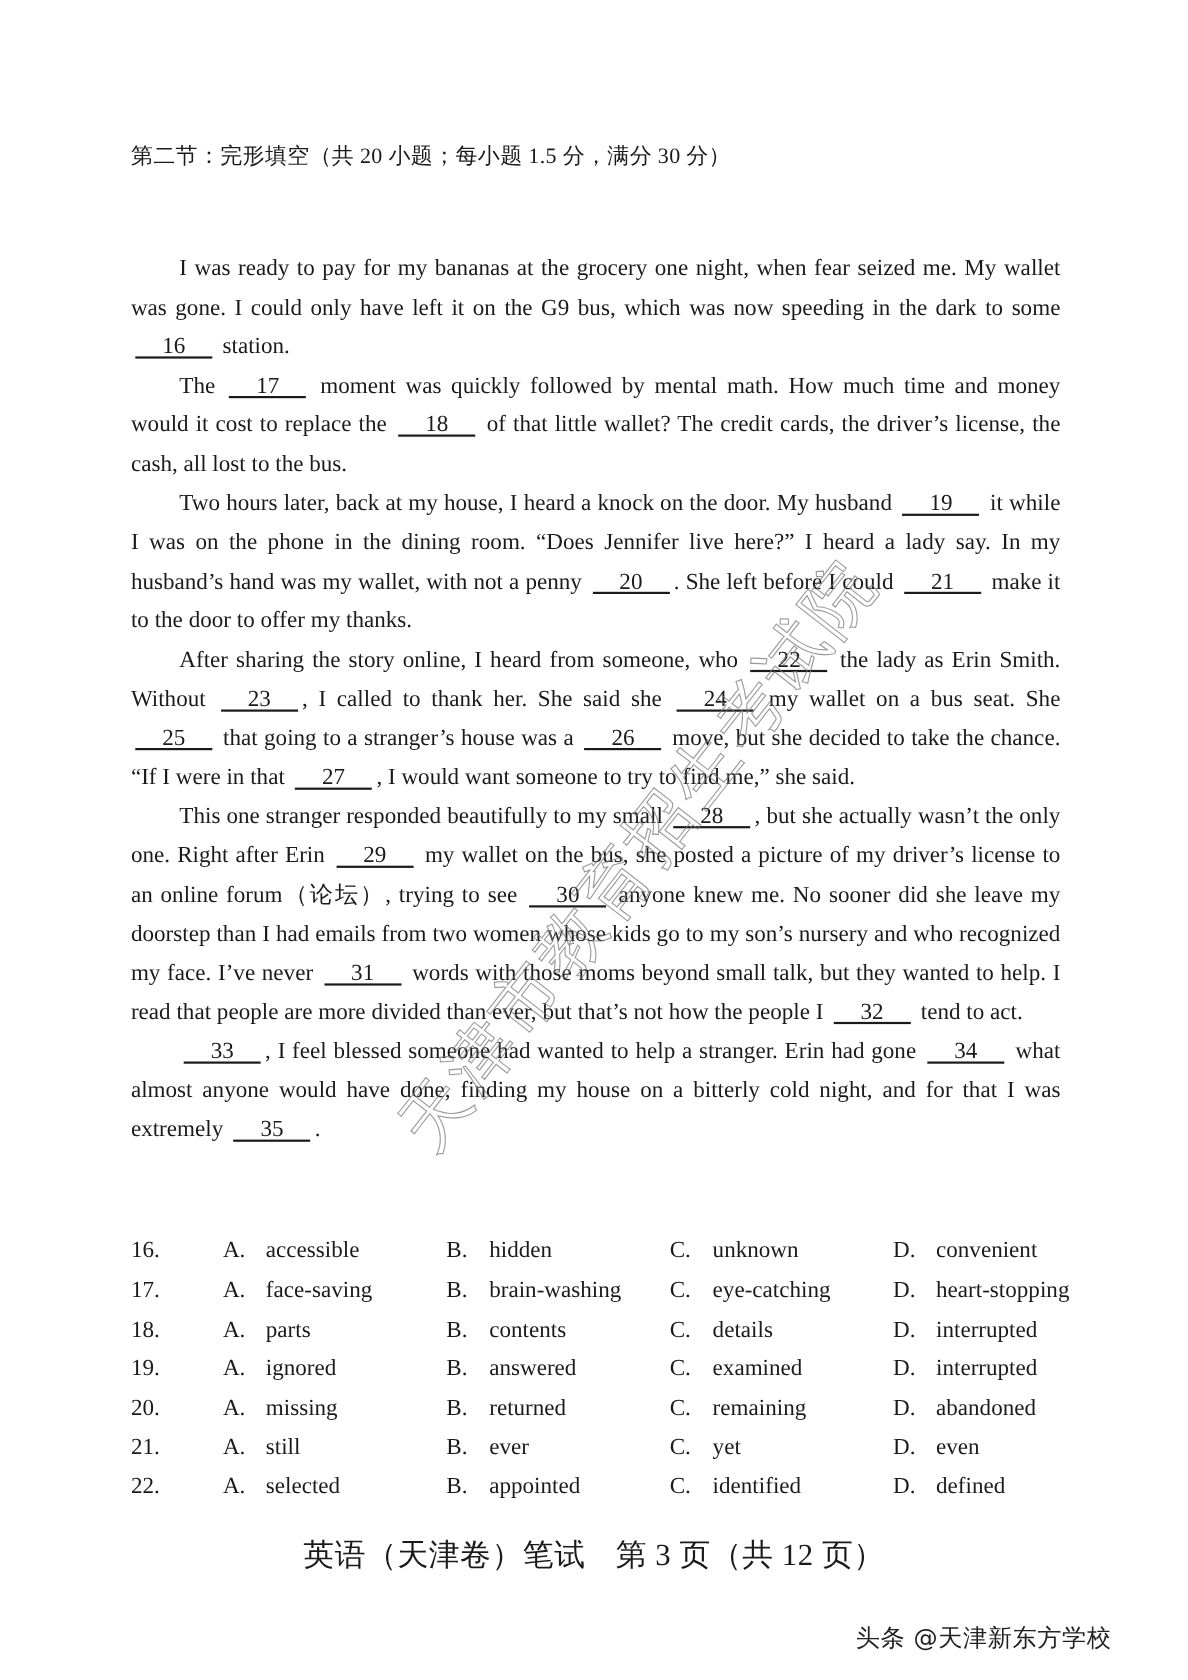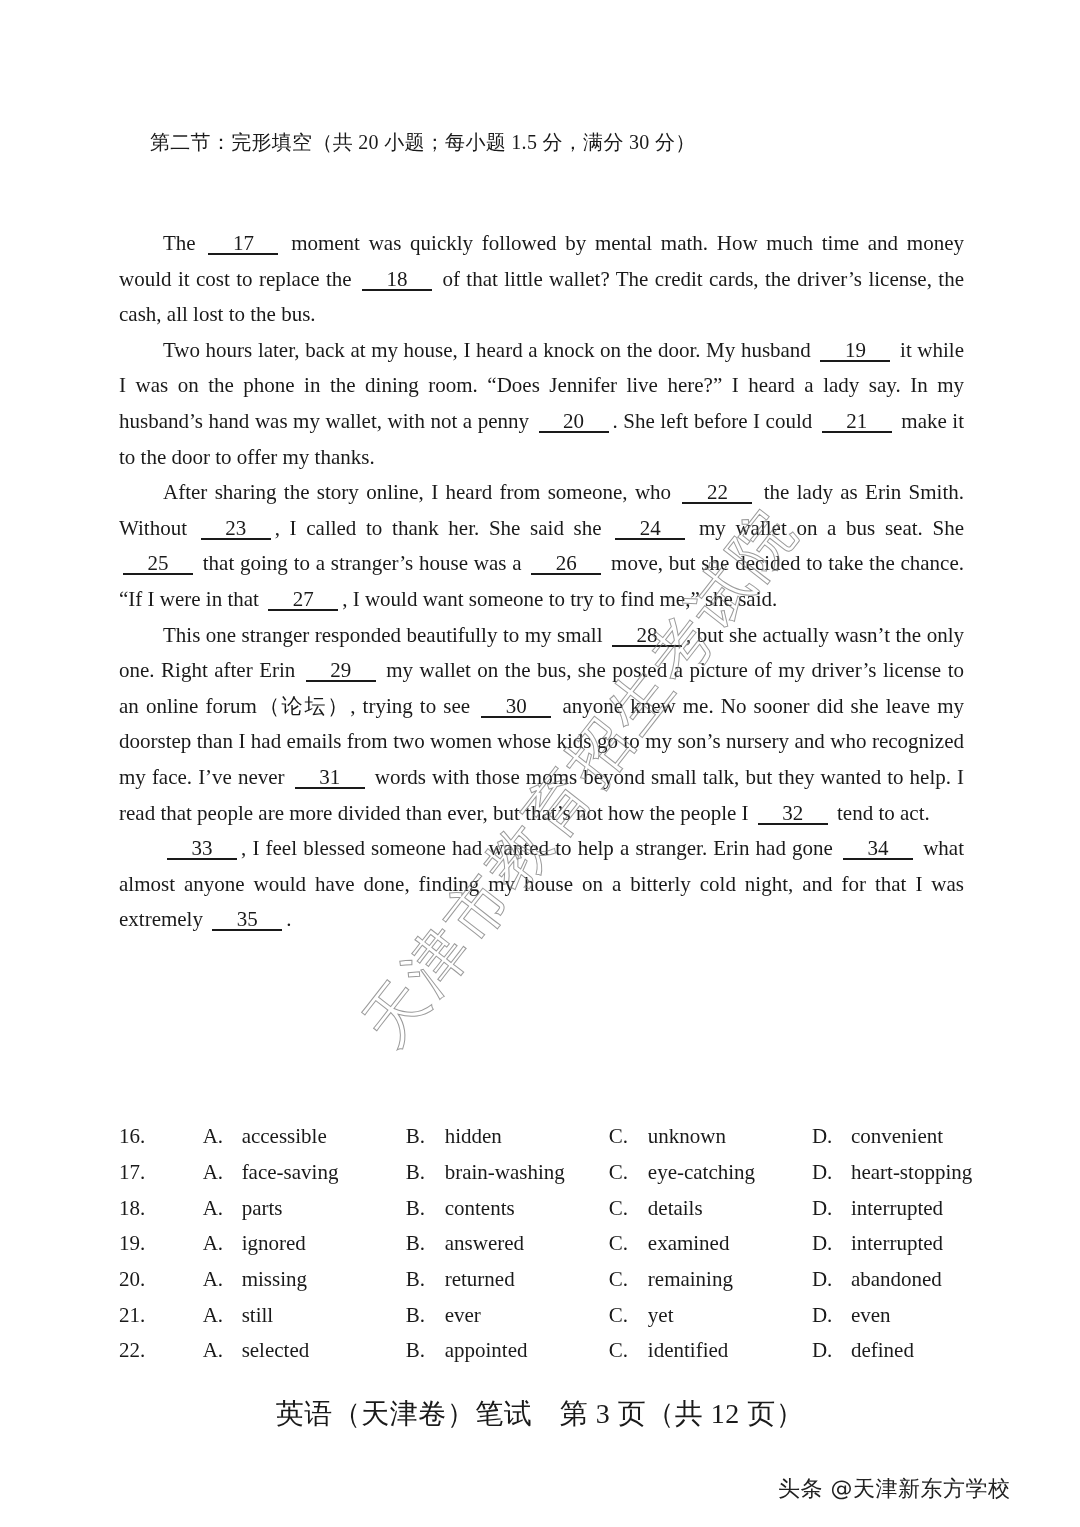--- a/index.html
+++ b/index.html
@@ -6,21 +6,21 @@
     body {
       width: 1080px; height: 1527px;
       background: #ffffff;
       position: relative; overflow: hidden;
       font-family: "Liberation Serif", "DejaVu Serif", serif;
       color: #1a1a1a;
     }
     .page { position: absolute; left: 0; top: 0; width: 1080px; height: 1527px; }
     .section-title {
       position: absolute; left: 119px; top: 128px;
-      font-size: 20px; letter-spacing: 0.3px; line-height: 28px; margin-left: 31px;
+      font-size: 20px; letter-spacing: 0.3px; line-height: 28px;
     }
     .instructions {
       position: absolute; left: 119px; top: 160px; width: 850px;
       font-size: 20px; line-height: 35px; text-indent: 44px;
     }
     .passage {
       position: absolute; left: 119px; top: 226px; width: 845px;
       font-size: 21px; line-height: 35.6px;
     }
     .passage p { margin: 0; text-indent: 44px; text-align: justify; }
@@ -57,20 +57,21 @@
       white-space: nowrap; pointer-events: none;
     }
   </style>
 </head>
 <body>
 
 <div class="page">
   <div class="section-title">第二节：完形填空（共 20 小题；每小题 1.5 分，满分 30 分）</div>
 
   <div class="passage" id="passage">
+      <p><span>I was ready to pay for my bananas at the grocery one night, when fear seized me. My wallet was gone. I could only have left it on the G9 bus, which was now speeding in the dark to some </span><span class="blank">16</span><span> station.</span></p>
       <p><span>The </span><span class="blank">17</span><span> moment was quickly followed by mental math. How much time and money would it cost to replace the </span><span class="blank">18</span><span> of that little wallet? The credit cards, the driver’s license, the cash, all lost to the bus.</span></p>
       <p><span>Two hours later, back at my house, I heard a knock on the door. My husband </span><span class="blank">19</span><span> it while I was on the phone in the dining room. “Does Jennifer live here?” I heard a lady say. In my husband’s hand was my wallet, with not a penny </span><span class="blank">20</span><span>. She left before I could </span><span class="blank">21</span><span> make it to the door to offer my thanks.</span></p>
       <p><span>After sharing the story online, I heard from someone, who </span><span class="blank">22</span><span> the lady as Erin Smith. Without </span><span class="blank">23</span><span>, I called to thank her. She said she </span><span class="blank">24</span><span> my wallet on a bus seat. She </span><span class="blank">25</span><span> that going to a stranger’s house was a </span><span class="blank">26</span><span> move, but she decided to take the chance. “If I were in that </span><span class="blank">27</span><span>, I would want someone to try to find me,” she said.</span></p>
       <p><span>This one stranger responded beautifully to my small </span><span class="blank">28</span><span>, but she actually wasn’t the only one. Right after Erin </span><span class="blank">29</span><span> my wallet on the bus, she posted a picture of my driver’s license to an online forum（论坛）, trying to see </span><span class="blank">30</span><span> anyone knew me. No sooner did she leave my doorstep than I had emails from two women whose kids go to my son’s nursery and who recognized my face. I’ve never </span><span class="blank">31</span><span> words with those moms beyond small talk, but they wanted to help. I read that people are more divided than ever, but that’s not how the people I </span><span class="blank">32</span><span> tend to act.</span></p>
       <p><span class="blank">33</span><span>, I feel blessed someone had wanted to help a stranger. Erin had gone </span><span class="blank">34</span><span> what almost anyone would have done, finding my house on a bitterly cold night, and for that I was extremely </span><span class="blank">35</span><span>.</span></p>
     </div>
 
   <div class="options" id="options">
       <div class="opt-row">
         <span class="qnum">16.</span>

